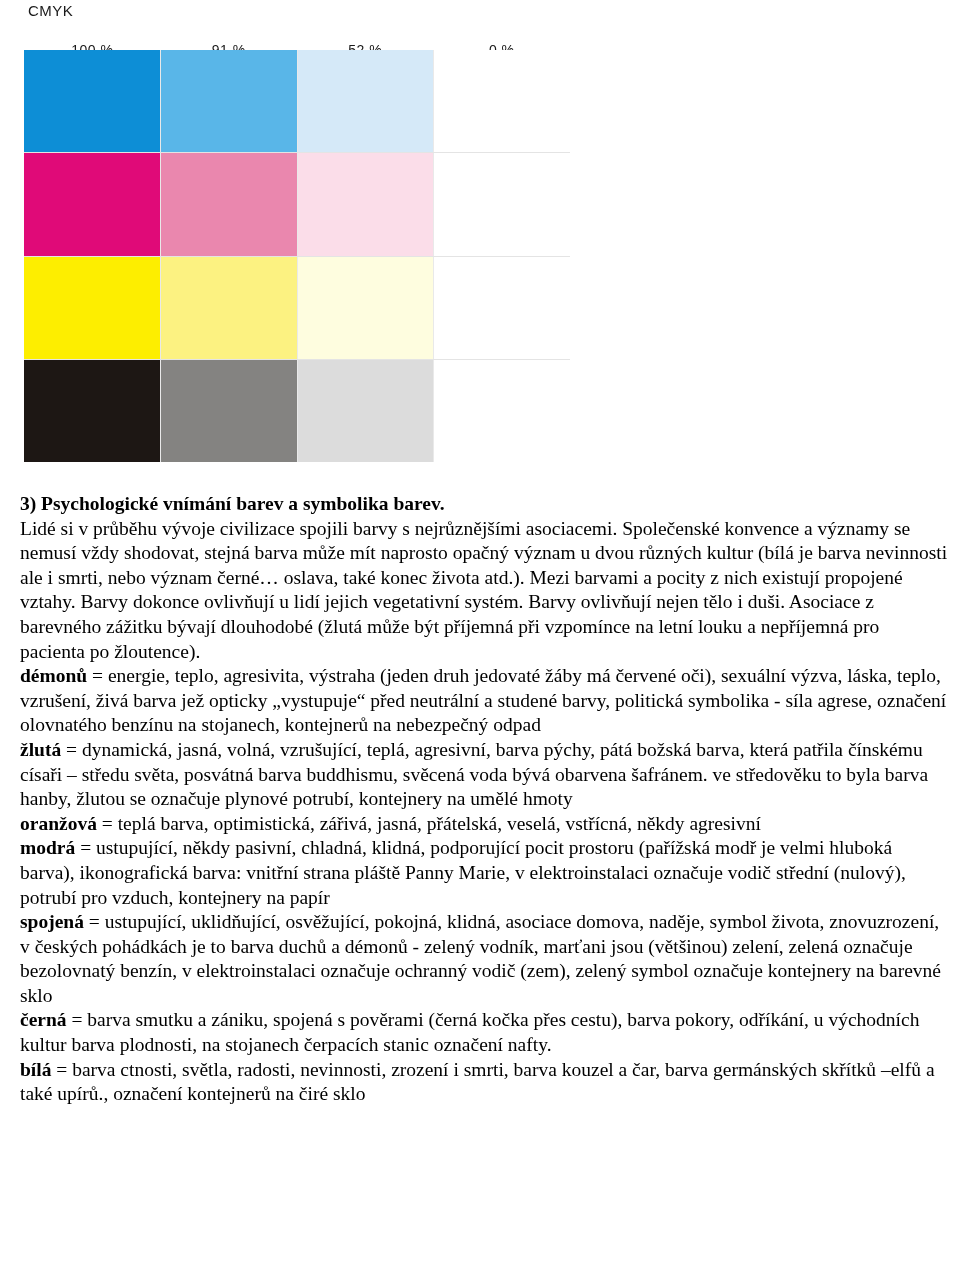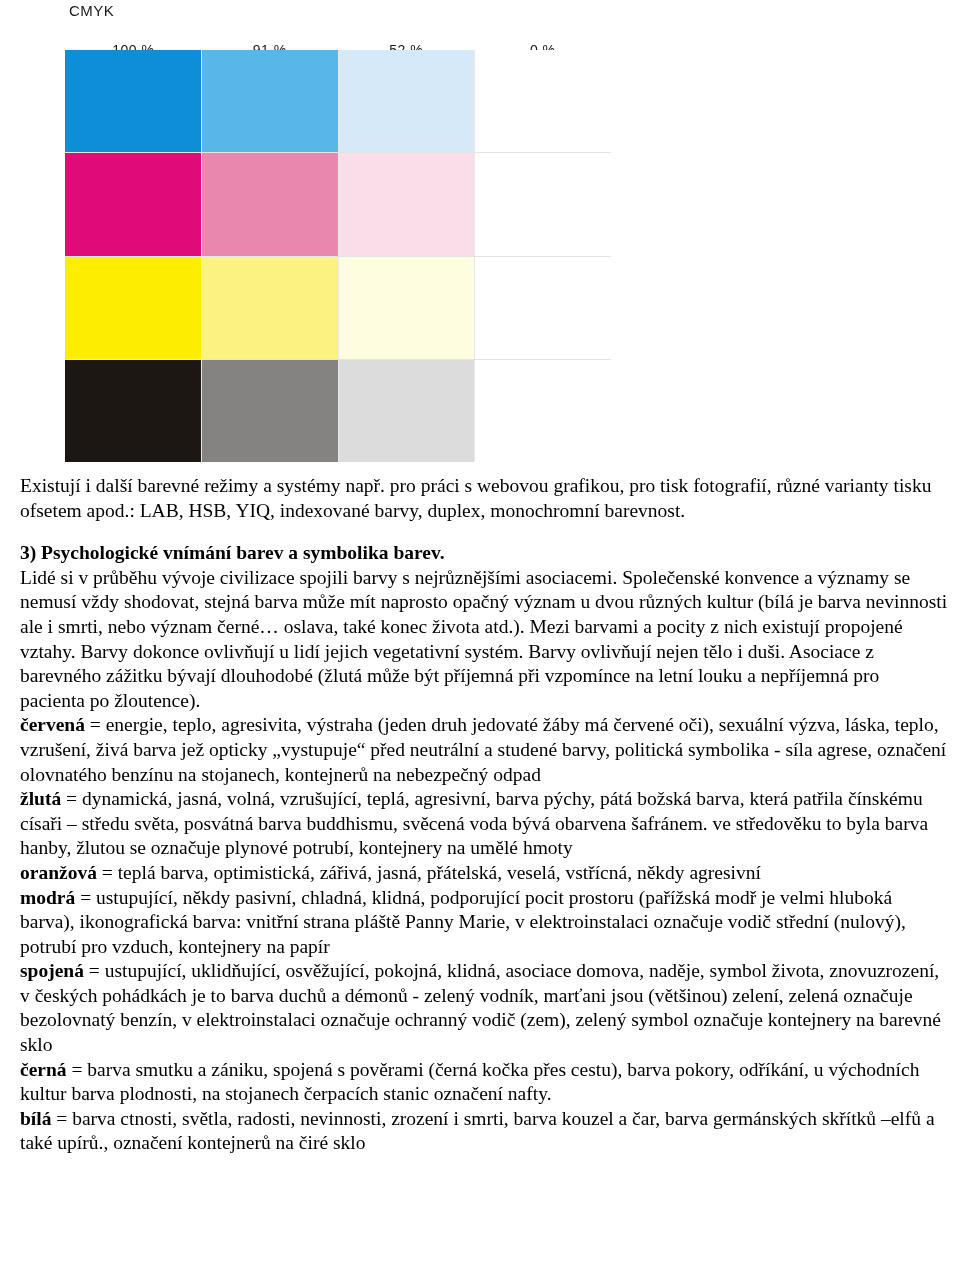--- a/index.html
+++ b/index.html
@@ -13,21 +13,20 @@
     font-family: "Liberation Serif", serif;
     color: #000000;
     overflow: hidden;
   }
 
   .page {
     position: relative;
     width: 960px;
     height: 1272px;
     box-sizing: border-box;
-    padding-left: 41px;
   }
 
   
   .figure {
     position: relative;
     width: 960px;
     height: 470px;
     box-sizing: border-box;
   }
   .figure-title {
@@ -145,28 +144,27 @@
         <div class="swatch-cell" style="background: rgb(132, 131, 129);"></div>
         <div class="swatch-cell" style="background: rgb(220, 220, 220);"></div>
         <div class="swatch-cell" style="background: rgb(255, 255, 255);"></div>
       </div>
 
     </div>
   </div>
 
   <div class="body-text">
 
-    <p>Existují i další barevné režimy a systémy např. pro práci s webovou grafikou, pro tisk fotografií, různé varianty tisku ofsetem apod.: LAB, HSB, YIQ, indexované barvy, duplex, monochromní barevnost.</p>
 
     <p class="hd gap-before">3) Psychologické vnímání barev a symbolika barev.</p>
 
     <p>Lidé si v průběhu vývoje civilizace spojili barvy s nejrůznějšími asociacemi. Společenské konvence a významy se nemusí vždy shodovat, stejná barva může mít naprosto opačný význam u dvou různých kultur (bílá je barva nevinnosti ale i smrti, nebo význam černé… oslava, také konec života atd.). Mezi barvami a pocity z nich existují propojené vztahy. Barvy dokonce ovlivňují u lidí jejich vegetativní systém. Barvy ovlivňují nejen tělo i duši. Asociace z barevného zážitku bývají dlouhodobé (žlutá může být příjemná při vzpomínce na letní louku a nepříjemná pro pacienta po žloutence).</p>
 
     <div class="gap-before">
-      <p><b>červená</b><span> = energie, teplo, agresivita, výstraha (jeden druh jedovaté žáby má červené oči), sexuální výzva, láska, teplo, vzrušení, živá barva jež opticky „vystupuje“ před neutrální a studené barvy, politická symbolika - síla agrese, označení olovnatého benzínu na stojanech, kontejnerů na nebezpečný odpad</span></p>
+      <p><b>démonů</b><span> = energie, teplo, agresivita, výstraha (jeden druh jedovaté žáby má červené oči), sexuální výzva, láska, teplo, vzrušení, živá barva jež opticky „vystupuje“ před neutrální a studené barvy, politická symbolika - síla agrese, označení olovnatého benzínu na stojanech, kontejnerů na nebezpečný odpad</span></p>
       <p><b>žlutá</b><span> = dynamická, jasná, volná, vzrušující, teplá, agresivní, barva pýchy, pátá božská barva, která patřila čínskému císaři – středu světa, posvátná barva buddhismu, svěcená voda bývá obarvena šafránem. ve středověku to byla barva hanby, žlutou se označuje plynové potrubí, kontejnery na umělé hmoty</span></p>
       <p><b>oranžová</b><span> = teplá barva, optimistická, zářivá, jasná, přátelská, veselá, vstřícná, někdy agresivní</span></p>
       <p><b>modrá</b><span> = ustupující, někdy pasivní, chladná, klidná, podporující pocit prostoru (pařížská modř je velmi hluboká barva), ikonografická barva: vnitřní strana pláště Panny Marie, v elektroinstalaci označuje vodič střední (nulový),  potrubí pro vzduch, kontejnery na papír</span></p>
       <p><b>spojená</b><span> =  ustupující, uklidňující, osvěžující, pokojná, klidná, asociace domova, naděje, symbol života, znovuzrození, v českých pohádkách je to barva duchů a démonů - zelený vodník, marťani jsou (většinou) zelení, zelená označuje bezolovnatý benzín, v elektroinstalaci  označuje ochranný vodič (zem), zelený symbol označuje kontejnery na barevné sklo</span></p>
       <p><b>černá</b><span> =  barva smutku a zániku, spojená s pověrami (černá kočka přes cestu), barva pokory, odříkání, u východních kultur barva plodnosti, na stojanech čerpacích stanic označení nafty.</span></p>
       <p><b>bílá</b><span> = barva ctnosti, světla, radosti, nevinnosti, zrození i smrti, barva kouzel a čar, barva germánských skřítků –elfů a také upírů., označení kontejnerů na čiré sklo</span></p>
     </div>
 
   </div>
 </div>

